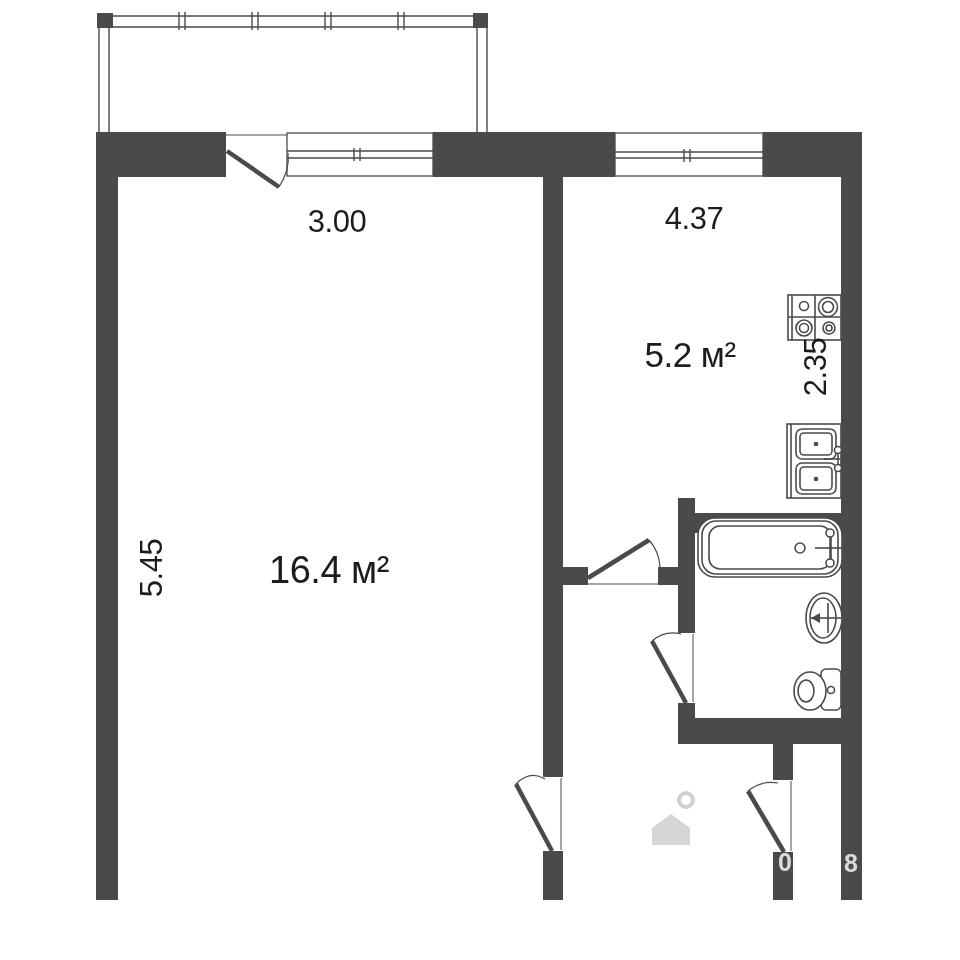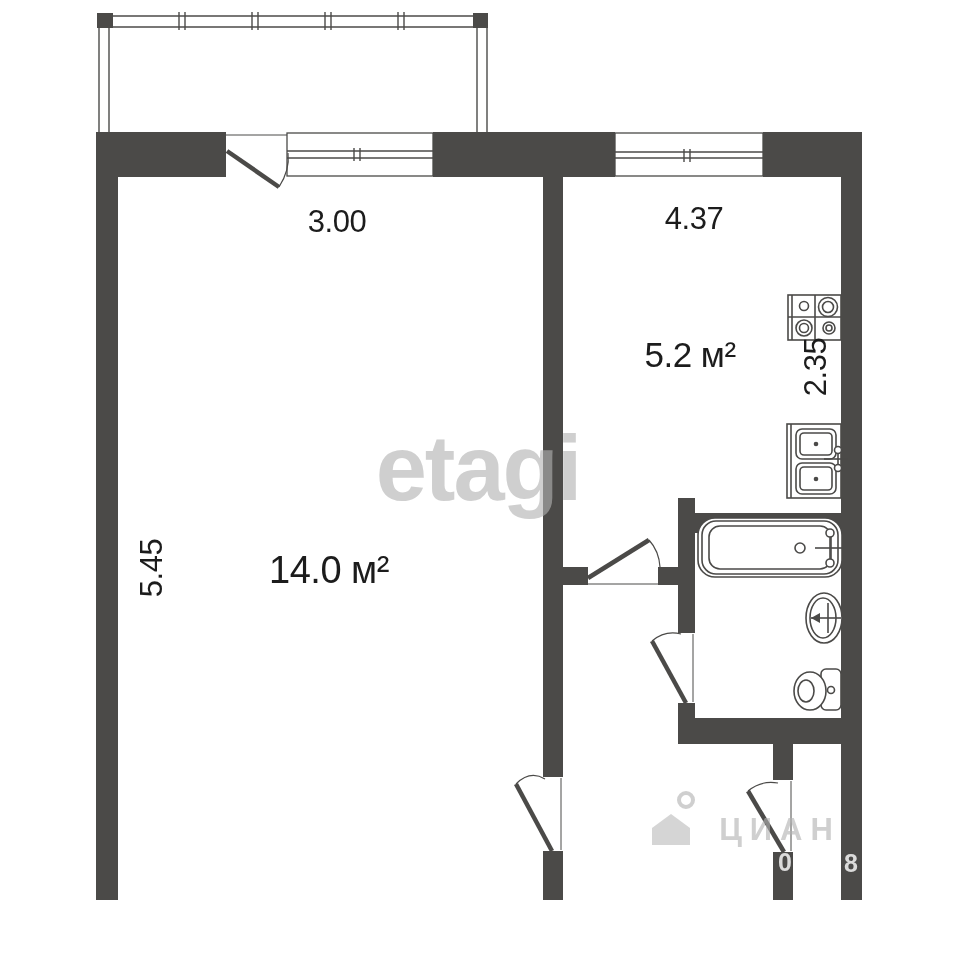--- a/index.html
+++ b/index.html
@@ -171,29 +171,27 @@
     <g>
       <rect class="fx" x="821" y="669" width="20" height="41" rx="5"></rect>
       <circle class="fxl" cx="831" cy="690" r="3.5"></circle>
       <ellipse class="fx" cx="810" cy="691" rx="16" ry="19"></ellipse>
       <ellipse class="fxl" cx="806" cy="691" rx="8" ry="11"></ellipse>
     </g>
   </svg>
 
   <div class="lbl" style="left:337px;top:222px;font-size:31px">3.00</div>
   <div class="lbl rot" style="left:152px;top:568px;font-size:31px">5.45</div>
-  <div class="lbl" style="left:329px;top:570px;font-size:38px">14.0 м²</div>
+  <div class="lbl" style="left:329px;top:570px;font-size:38px">16.4 м²</div>
 
   <div class="lbl" style="left:694px;top:219px;font-size:31px">4.37</div>
   <div class="lbl rot" style="left:816px;top:367px;font-size:31px">2.35</div>
   <div class="lbl" style="left:690px;top:355px;font-size:35px">5.2 м²</div>
 
-  <div class="wm wm-etagi" style="left:478px;top:468px">etagi</div>
 
   <svg class="wm-logo" style="left:648px;top:790px" width="52" height="58" viewBox="0 0 52 58">
     <circle cx="38" cy="10" r="7" fill="none" stroke="rgba(178,178,178,0.62)" stroke-width="4"></circle>
     <path d="M4 38 L23 24 L42 38 L42 55 L4 55 Z" fill="rgba(178,178,178,0.55)"></path>
   </svg>
-  <div class="wm wm-cian" style="left:780px;top:830px">ЦИАН</div>
   <div class="wm wm-digit" style="left:785px;top:862px">0</div>
   <div class="wm wm-digit" style="left:851px;top:863px">8</div>
 
 </div>
 
 </body></html>

